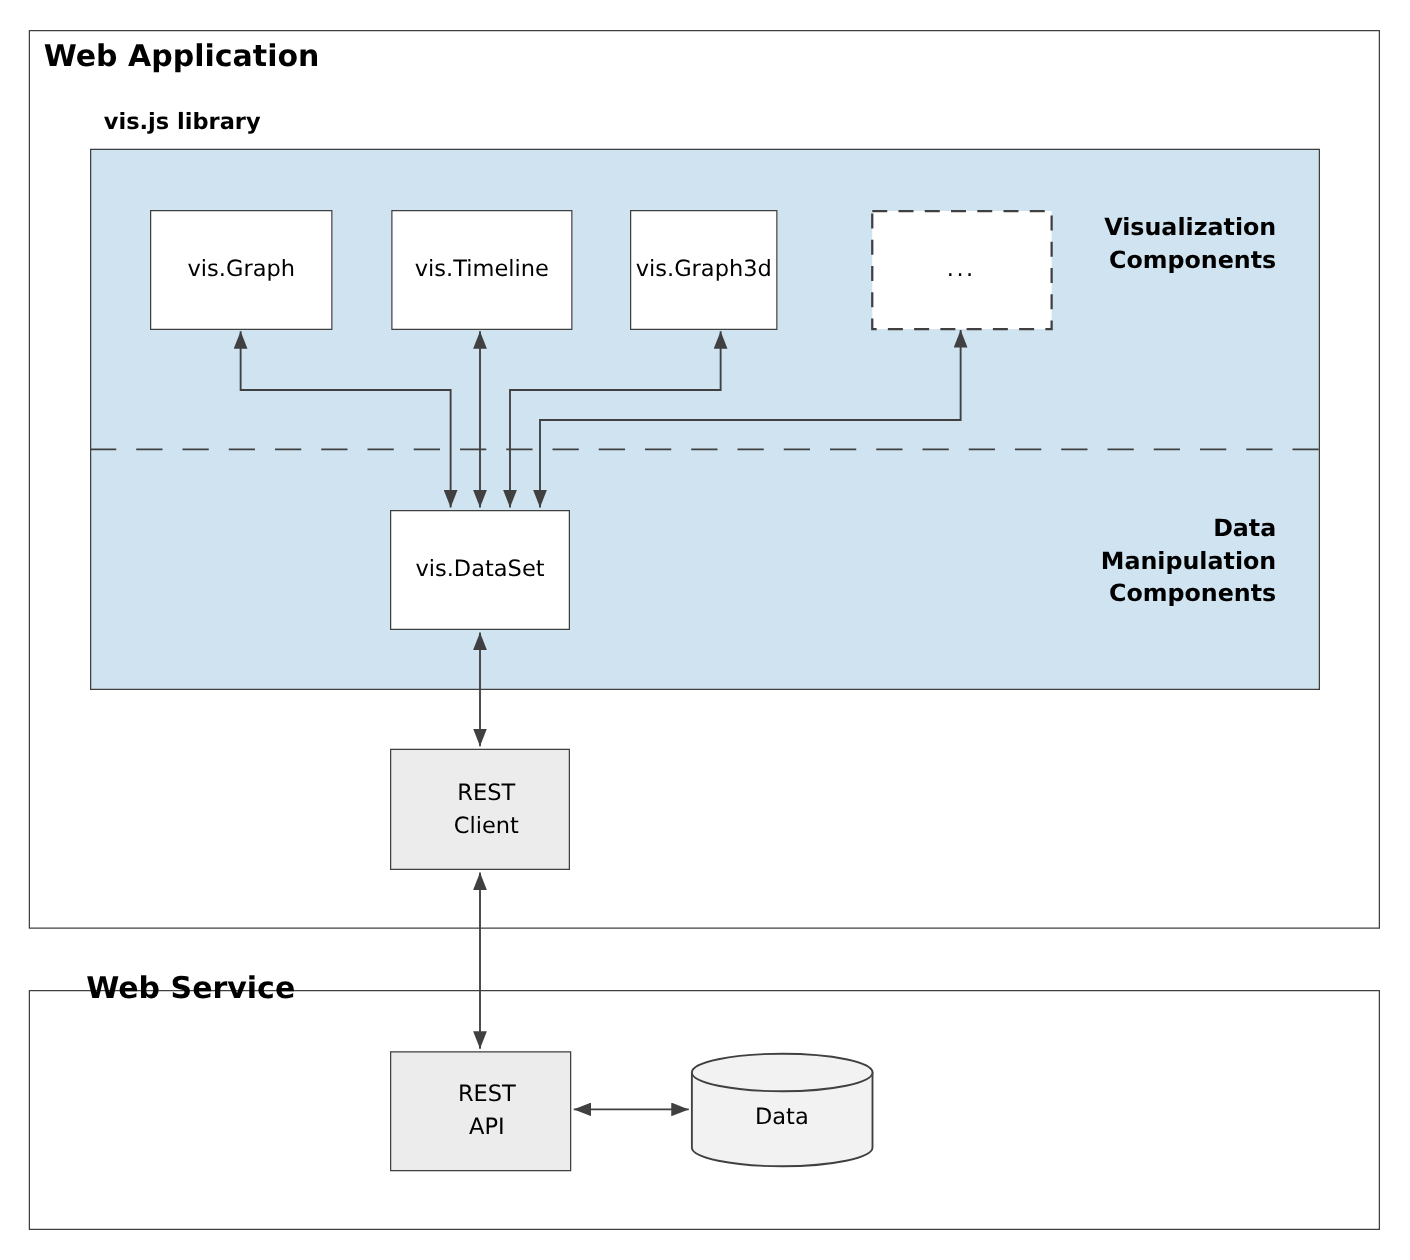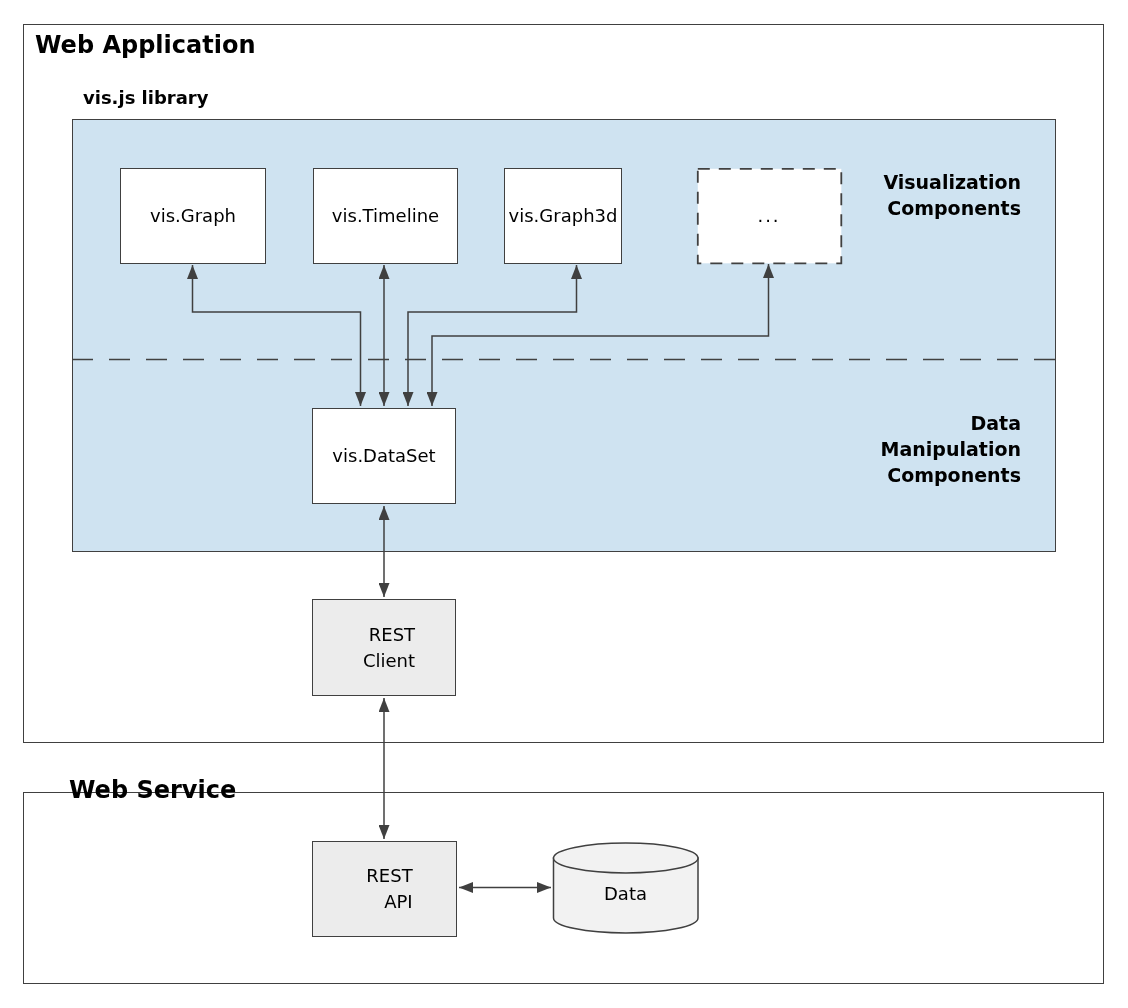--- a/index.html
+++ b/index.html
@@ -3,21 +3,21 @@
 <meta charset="utf-8">
 <style>
   html,body{margin:0;padding:0;background:#fff;}
   body{width:1128px;height:1008px;position:relative;overflow:hidden;
        font-family:"DejaVu Sans","Liberation Sans",sans-serif;color:#000;}
   .abs{position:absolute;box-sizing:border-box;}
   .panel{background:#fff;border:1.5px solid #404040;z-index:1;}
   .bluepanel{background:#cfe3f1;border:1.5px solid #404040;z-index:1;}
   .node{background:#fff;border:1.7px solid #404040;z-index:4;
         display:flex;align-items:center;justify-content:center;
-        font-size:18px;line-height:26px;text-align:right;white-space:pre-line;}
+        font-size:18px;line-height:26px;text-align:center;white-space:pre-line;}
   .gnode{background:#ececec;padding-left:10px;}
   .ghost{background:transparent;border:none;z-index:4;}
   .title{font-weight:bold;font-size:24px;z-index:4;}
   .subtitle{font-weight:bold;font-size:18px;z-index:4;}
   .seclabel{font-weight:bold;font-size:19px;line-height:26px;
             text-align:right;white-space:pre-line;z-index:4;}
   .cyl-label{z-index:4;display:flex;align-items:center;justify-content:center;
              font-size:18px;padding-top:10px;}
   svg.overlay{position:absolute;left:0;top:0;z-index:3;pointer-events:none;}
   svg .wire{stroke:#404040;stroke-width:1.5;fill:none;}

